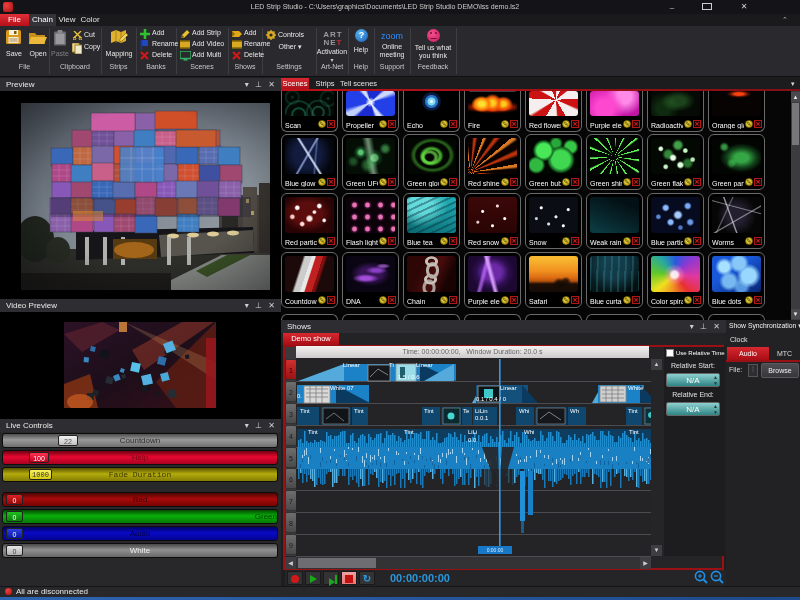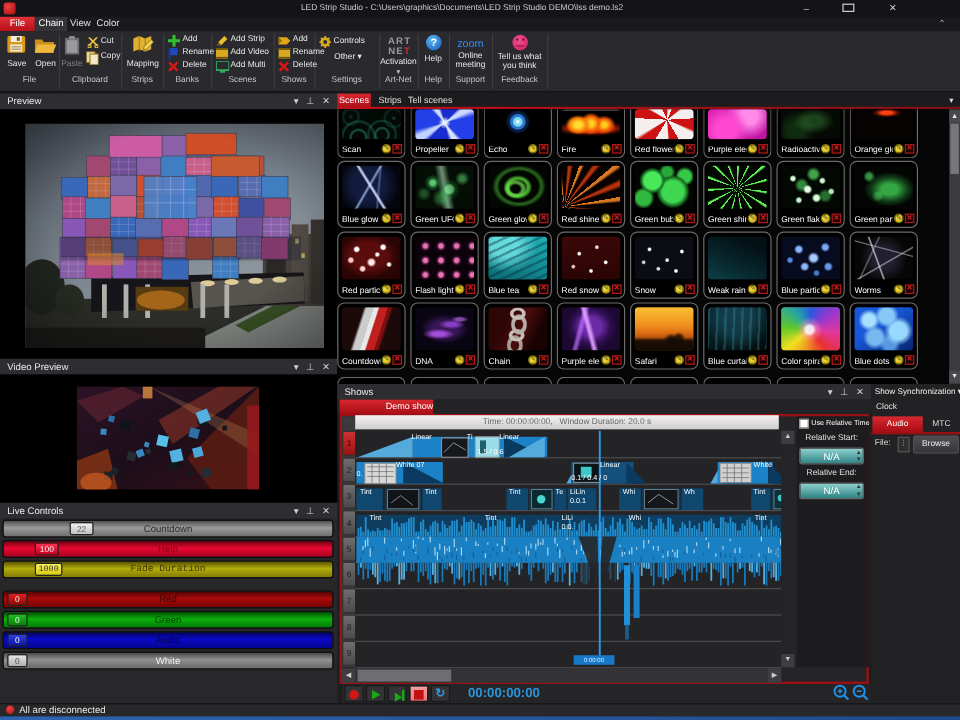--- a/index.html
+++ b/index.html
@@ -351,21 +351,21 @@
   </div>
 <div class="sldr" style="position:absolute;top:467px;background:linear-gradient(#565002,#b4ac0c 45%,#847c04);font-family:Liberation Mono, monospace;">
     <div class="sl-lab" style="color:#3f3a02;">Fade Duration</div>
     <div class="sl-th" style="left:26px;width:23px;background:linear-gradient(#f8f060,#d8cc10);color:#333;border:1px solid #222;">1000</div>
   </div>
 <div class="sldr" style="position:absolute;top:492px;background:linear-gradient(#4e0404,#aa0a0a 45%,#740404);">
     <div class="sl-lab" style="color:#3f0202;">Red</div>
     <div class="sl-th" style="left:3px;width:17px;background:linear-gradient(#e02020,#900808);color:#fff;border:1px solid #222;">0</div>
   </div>
 <div class="sldr" style="position:absolute;top:509px;background:linear-gradient(#024a02,#0ab00a 45%,#047804);">
-    <div class="sl-lab" style="color:#023f02;">Green</div>
+    <div class="sl-lab" style="color:#023f02;text-align:right;">Green</div>
     <div class="sl-th" style="left:3px;width:17px;background:linear-gradient(#20c020,#088008);color:#fff;border:1px solid #222;">0</div>
   </div>
 <div class="sldr" style="position:absolute;top:526px;background:linear-gradient(#020260,#0a0ac8 45%,#040490);">
     <div class="sl-lab" style="color:#02023f;">Audio</div>
     <div class="sl-th" style="left:3px;width:17px;background:linear-gradient(#3040e0,#0818a0);color:#fff;border:1px solid #222;">0</div>
   </div>
 <div class="sldr" style="position:absolute;top:543px;background:linear-gradient(#484848,#909090 45%,#686868);">
     <div class="sl-lab" style="color:#f0f0f0;">White</div>
     <div class="sl-th" style="left:3px;width:17px;background:linear-gradient(#e8e8e8,#b0b0b0);color:#444;border:1px solid #222;">0</div>
   </div>
@@ -575,21 +575,21 @@
 <div style="position:absolute;left:525px;top:314px;width:57px;height:6px;border:1px solid #6a6a6a;border-bottom:none;border-radius:6px 6px 0 0;background:#000;"></div>
 <div style="position:absolute;left:586px;top:314px;width:57px;height:6px;border:1px solid #6a6a6a;border-bottom:none;border-radius:6px 6px 0 0;background:#000;"></div>
 <div style="position:absolute;left:647px;top:314px;width:57px;height:6px;border:1px solid #6a6a6a;border-bottom:none;border-radius:6px 6px 0 0;background:#000;"></div>
 <div style="position:absolute;left:708px;top:314px;width:57px;height:6px;border:1px solid #6a6a6a;border-bottom:none;border-radius:6px 6px 0 0;background:#000;"></div>
 <div style="position:absolute;left:791px;top:91px;width:9px;height:229px;background:#3c3c40;"></div>
 <div style="position:absolute;left:791px;top:92px;width:9px;height:10px;background:#4a4a4e;color:#e8e8e8;font-size:6px;text-align:center;line-height:10px;">▲</div>
 <div style="position:absolute;left:791px;top:309px;width:9px;height:10px;background:#4a4a4e;color:#e8e8e8;font-size:6px;text-align:center;line-height:10px;">▼</div>
 <div style="position:absolute;left:792px;top:103px;width:7px;height:42px;background:#77777b;"></div>
 <div class="hdr" style="position:absolute;left:281px;top:320px;width:445px;height:13px;">Shows<span class="hic">▾ ⊥ ✕</span></div>
 <div style="position:absolute;left:281px;top:333px;width:445px;height:12px;background:#232326;"></div>
-<div style="position:absolute;left:283px;top:333px;width:78px;height:12px;background:linear-gradient(#d82830,#a80d15);color:#fff;font-size:7.5px;text-align:right;line-height:12px;">Demo show</div>
+<div style="position:absolute;left:283px;top:333px;width:56px;height:12px;background:linear-gradient(#d82830,#a80d15);color:#fff;font-size:7.5px;text-align:center;line-height:12px;">Demo show</div>
 <div style="position:absolute;left:283px;top:345px;width:441px;height:225px;border:2px solid #9a1015;background:#252528;"></div>
 <div style="position:absolute;left:285px;top:347px;width:12px;height:209px;background:#3a3a3d;"></div>
 <div style="position:absolute;left:285px;top:359px;width:12px;height:21px;background:linear-gradient(#d03030,#9c1212);color:#2a0505;font-size:7px;text-align:center;line-height:21px;border-radius:2px;border:1px solid #333;">1</div>
 <div style="position:absolute;left:285px;top:381px;width:12px;height:21px;background:linear-gradient(#6e6e6e,#4a4a4a);color:#1c1c1c;font-size:7px;text-align:center;line-height:21px;border-radius:2px;border:1px solid #333;">2</div>
 <div style="position:absolute;left:285px;top:403px;width:12px;height:21px;background:linear-gradient(#6e6e6e,#4a4a4a);color:#1c1c1c;font-size:7px;text-align:center;line-height:21px;border-radius:2px;border:1px solid #333;">3</div>
 <div style="position:absolute;left:285px;top:425px;width:12px;height:21px;background:linear-gradient(#6e6e6e,#4a4a4a);color:#1c1c1c;font-size:7px;text-align:center;line-height:21px;border-radius:2px;border:1px solid #333;">4</div>
 <div style="position:absolute;left:285px;top:447px;width:12px;height:21px;background:linear-gradient(#6e6e6e,#4a4a4a);color:#1c1c1c;font-size:7px;text-align:center;line-height:21px;border-radius:2px;border:1px solid #333;">5</div>
 <div style="position:absolute;left:285px;top:468px;width:12px;height:21px;background:linear-gradient(#6e6e6e,#4a4a4a);color:#1c1c1c;font-size:7px;text-align:center;line-height:21px;border-radius:2px;border:1px solid #333;">6</div>
 <div style="position:absolute;left:285px;top:490px;width:12px;height:21px;background:linear-gradient(#6e6e6e,#4a4a4a);color:#1c1c1c;font-size:7px;text-align:center;line-height:21px;border-radius:2px;border:1px solid #333;">7</div>
 <div style="position:absolute;left:285px;top:512px;width:12px;height:21px;background:linear-gradient(#6e6e6e,#4a4a4a);color:#1c1c1c;font-size:7px;text-align:center;line-height:21px;border-radius:2px;border:1px solid #333;">8</div>

